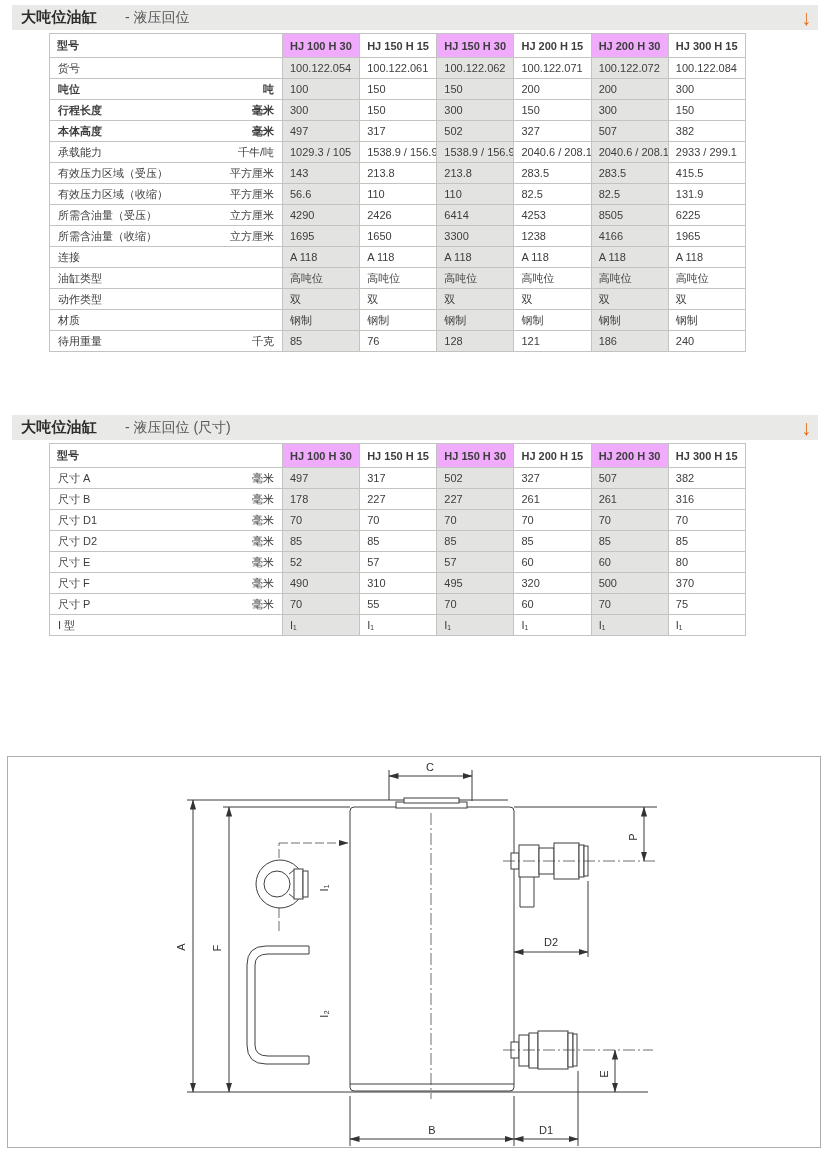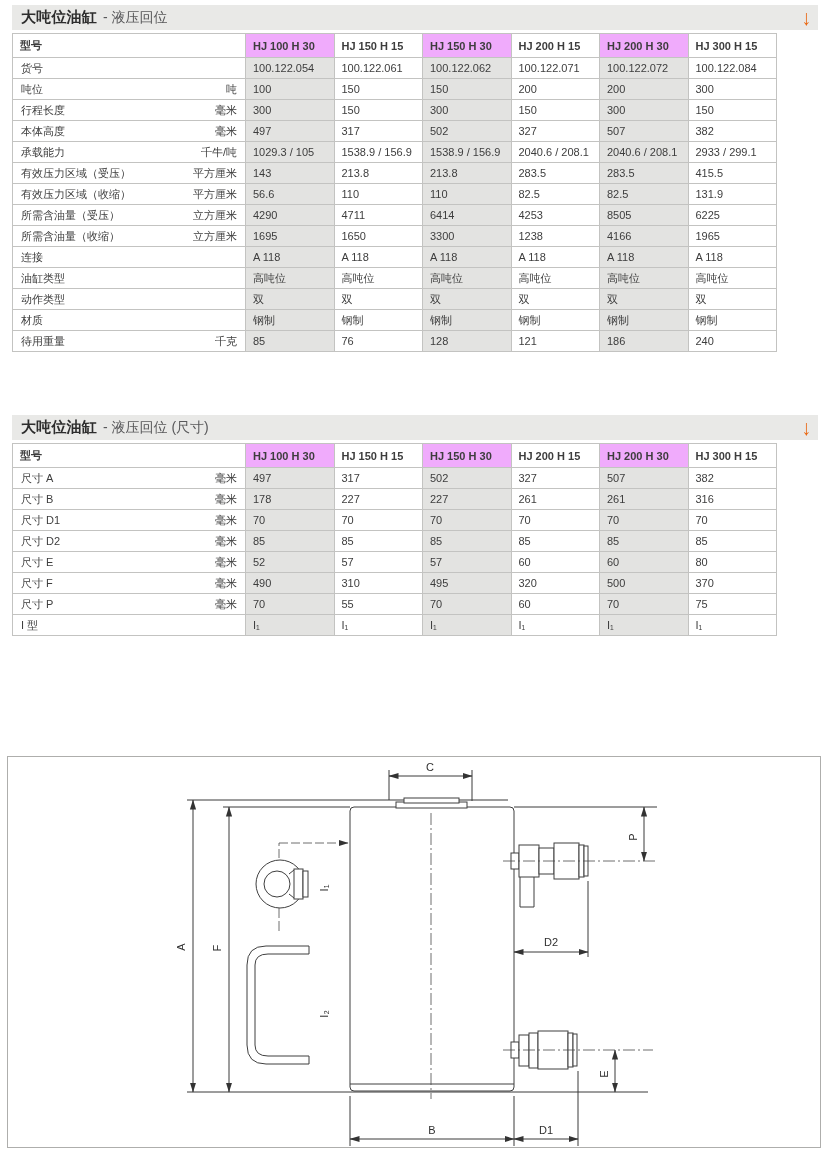--- a/index.html
+++ b/index.html
@@ -1,37 +1,37 @@
 <!DOCTYPE html>
 <html><head>
 <meta charset="utf-8">
 <style>
   html,body{margin:0;padding:0;background:#fff;}
   body{font-family:"Liberation Sans","DejaVu Sans",sans-serif;}
   .page{position:relative;width:830px;height:1159px;background:#fff;overflow:hidden;}
 
   .section{position:absolute;left:12px;width:806px;}
   .titlebar{position:relative;height:25px;background:#e9e9e7;display:flex;align-items:center;
-            padding:0 9px;box-sizing:border-box;margin-bottom:3px;}
+            padding:0 9px;box-sizing:border-box;margin-bottom:3px;gap:28px;}
   .title-main{font-size:15px;font-weight:bold;color:#2d2d2d;letter-spacing:.2px;}
-  .title-sub{font-size:14px;color:#58585a;margin-left:6px;font-weight:normal;}
+  .title-sub{font-size:14px;color:#58585a;font-weight:normal;}
   .dl-arrow{position:absolute;right:7px;top:0px;font-size:19px;font-weight:bold;line-height:25px;
             color:#ea650d;transform:scaleY(1.12);cursor:pointer;text-decoration:none;}
 
-  table.spec{border-collapse:collapse;table-layout:fixed;width:765px;}
+  table.spec{border-collapse:collapse;table-layout:fixed;width:697px;margin-left:37px;}
   .spec th,.spec td{border:1px solid #c3c3c1;font-size:11px;color:#3d3d3d;text-align:left;
                     vertical-align:middle;padding:0 0 0 7px;height:20px;overflow:hidden;
                     white-space:nowrap;}
   .spec th{font-weight:bold;height:23px;}
   .spec td.rowlab{padding:0;}
   .labwrap{display:flex;justify-content:space-between;align-items:center;padding:0 8px 0 8px;}
   .spec .c-odd{background:#e3e3e1;}
   .spec thead .c-odd{background:#f0abfc;}
   .spec tr.bold td{font-weight:normal;}
-  .spec tr.bold .labwrap span{font-weight:normal;}
+  .spec tr.bold .labwrap span{font-weight:bold;}
 
   .diagram{position:absolute;left:7px;top:756px;width:812px;height:390px;border:1px solid #aeaeac;
            background:#fff;box-sizing:content-box;}
   .diagram svg{display:block;}
   .dwg{stroke:#3f3f3f;stroke-width:1;fill:none;}
   .dwg-fill{stroke:#3f3f3f;stroke-width:1;fill:#ffffff;}
   .dim{stroke:#3a3a3a;stroke-width:1;fill:none;}
   .cline{stroke:#4a4a4a;stroke-width:0.8;fill:none;stroke-dasharray:12 3 2 3;}
   .dash{stroke:#4a4a4a;stroke-width:0.8;fill:none;}
   .diagram text{font-size:11px;fill:#2f2f2f;font-family:"Liberation Sans","DejaVu Sans",sans-serif;}
@@ -159,21 +159,21 @@
             <td class="c-even">131.9</td>
           </tr>
           <tr>
             <td class="rowlab">
               <div class="labwrap">
                 <span>所需含油量（受压）</span>
                 <span>立方厘米</span>
               </div>
             </td>
             <td class="c-odd">4290</td>
-            <td class="c-even">4711</td>
+            <td class="c-even">2426</td>
             <td class="c-odd">6414</td>
             <td class="c-even">4253</td>
             <td class="c-odd">8505</td>
             <td class="c-even">6225</td>
           </tr>
           <tr>
             <td class="rowlab">
               <div class="labwrap">
                 <span>所需含油量（收缩）</span>
                 <span>立方厘米</span>

